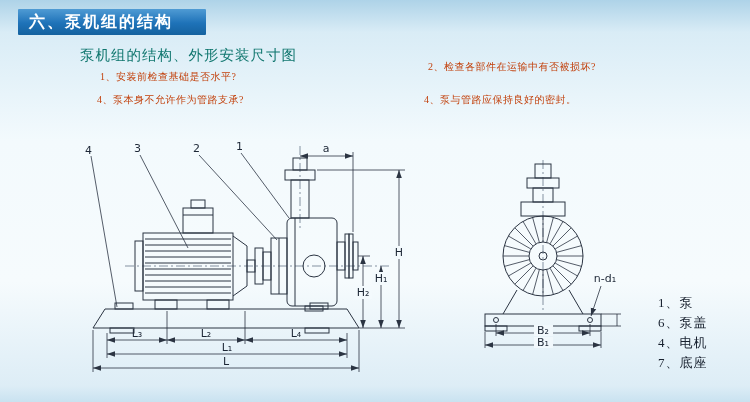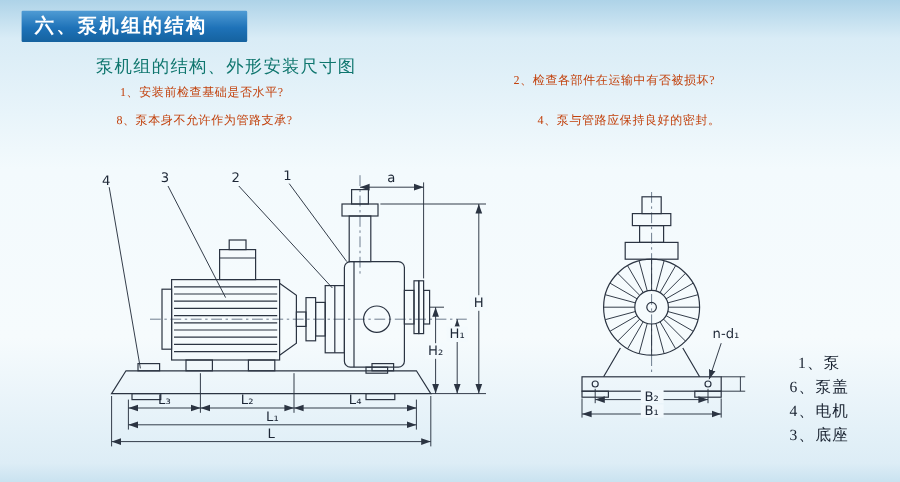--- a/index.html
+++ b/index.html
@@ -19,46 +19,46 @@
     border-radius:1px;
   }
   .intro {
     position:absolute; left:80px; top:46px;
     font-size:14.5px; letter-spacing:1px; color:#0f766e;
   }
   .note { position:absolute; font-size:10px; letter-spacing:0.5px; color:#c2410c; white-space:nowrap;font-family:Liberation Serif, serif; }
   .note1 { left:100px; top:70px; }
   .note2 { left:428px; top:60px; }
   .note3 { left:97px;  top:93px; }
-  .note4 { left:448px; top:93px; }
+  .note4 { left:424px; top:93px; }
   .legend {
     position:absolute; left:658px; top:293px;
     font-size:13px; letter-spacing:1px; color:#17202e;
   }
-  .legend-item { height:20px; line-height:20px; white-space:nowrap;text-align:center; }
+  .legend-item { height:20px; line-height:20px; white-space:nowrap; }
   svg { position:absolute; }
   .side-view  { left:55px;  top:128px; }
   .front-view { left:455px; top:158px; }
   svg text {
     font-family:"DejaVu Sans","Liberation Sans",sans-serif;
     font-size:11px; fill:#1d2736; stroke:none;
   }
 </style>
 </head>
 <body>
 
 <div class="titlebar">
   <span>六、泵机组的结构</span>
 </div>
 
 <div class="intro">泵机组的结构、外形安装尺寸图</div>
 
 <div class="note note1">1、安装前检查基础是否水平?</div>
 <div class="note note2">2、检查各部件在运输中有否被损坏?</div>
-<div class="note note3">8、泵本身不允许作为管路支承?</div>
+<div class="note note3">4、泵本身不允许作为管路支承?</div>
 <div class="note note4">4、泵与管路应保持良好的密封。</div>
 
 <svg class="side-view" viewBox="0 0 400 250" width="400" height="250">
   <defs>
     <marker id="ar" viewBox="0 0 10 10" refX="10" refY="5" markerWidth="8" markerHeight="8" orient="auto-start-reverse" markerUnits="userSpaceOnUse">
       <path d="M0,1.5 L10,5 L0,8.5 z" fill="#2b3442"></path>
     </marker>
   </defs>
 
   <g stroke="#55657a" stroke-width="0.7" fill="none">
@@ -266,14 +266,14 @@
     <text x="88" y="176" text-anchor="middle">B₂</text>
     <rect x="79" y="179" width="19" height="11" fill="#f1f8fc"></rect>
     <text x="88" y="188" text-anchor="middle">B₁</text>
   </g>
 </svg>
 
 <div class="legend">
   <div class="legend-item">1、泵</div>
   <div class="legend-item">6、泵盖</div>
   <div class="legend-item">4、电机</div>
-  <div class="legend-item">3、底座</div>
+  <div class="legend-item">7、底座</div>
 </div>
 
 </body></html>

